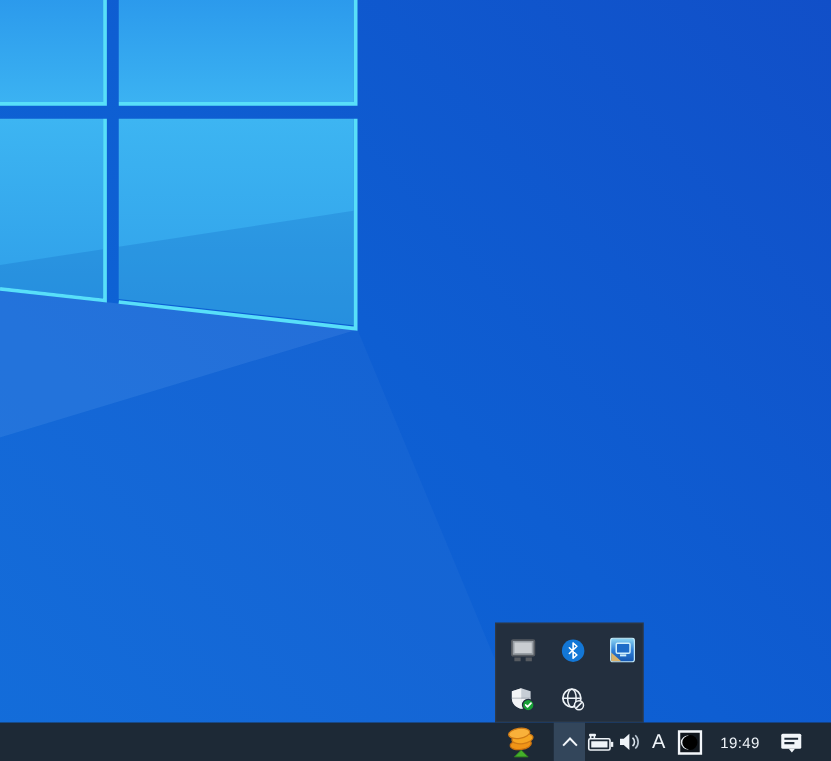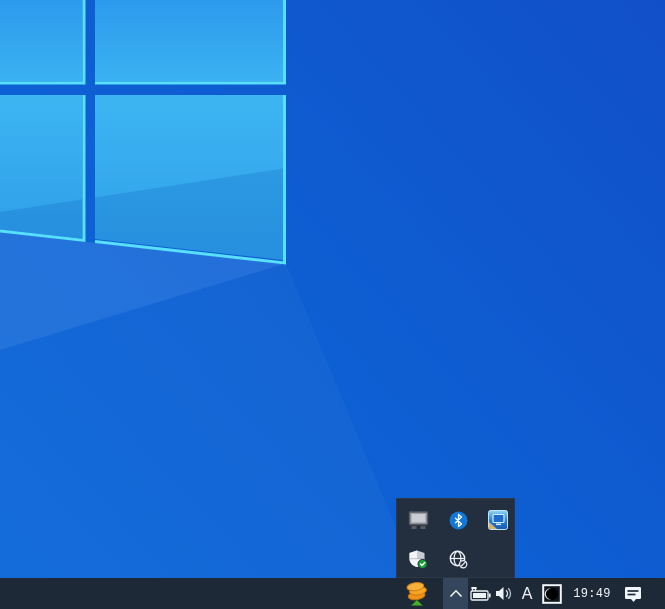--- a/index.html
+++ b/index.html
@@ -22,21 +22,21 @@
   
   .taskbar{
     position:absolute;left:0;bottom:0;width:665px;height:31px;background:#1d2936;
   }
   .tb-item{
     position:absolute;top:0;height:31px;display:flex;align-items:center;justify-content:center;
   }
   .tb-chevron{background:#33465b;}
   .tb-text{color:#eef3f8;}
   .lang{font-size:16px;font-weight:500;}
-  .clock{font-size:12px;letter-spacing:0.3px;font-family:Liberation Mono, monospace;}
+  .clock{font-size:12px;letter-spacing:0.3px;}
 </style>
 </head>
 <body>
 
 <div class="screen">
 
   <svg class="logo-svg" width="665" height="609" viewBox="0 0 665 609">
     <defs>
       <linearGradient id="gU" x1="0" y1="0" x2="0" y2="1">
         <stop offset="0" stop-color="#2b99ec"></stop>

